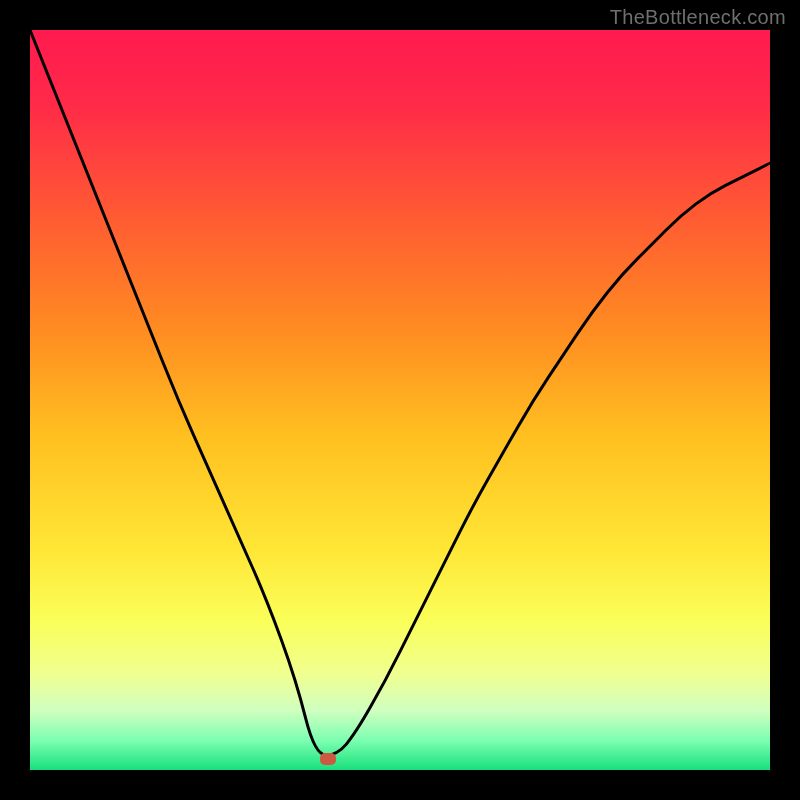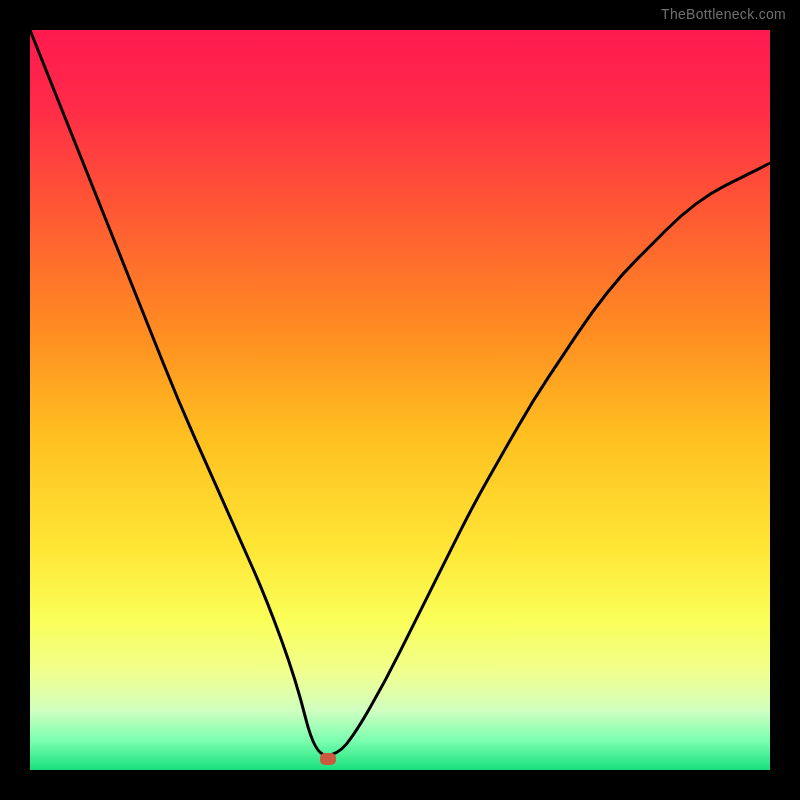--- a/index.html
+++ b/index.html
@@ -25,21 +25,21 @@
     top: 30px;
     width: 740px;
     height: 740px;
     
   }
   .watermark {
     position: absolute;
     top: 6px;
     right: 14px;
     color: #6f6f6f;
-    font-size: 14px;
+    font-size: 20px;
     font-weight: 500;
     letter-spacing: 0.3px;
   }
   svg.curve {
     position: absolute;
     left: 0;
     top: 0;
     width: 740px;
     height: 740px;
     overflow: visible;

